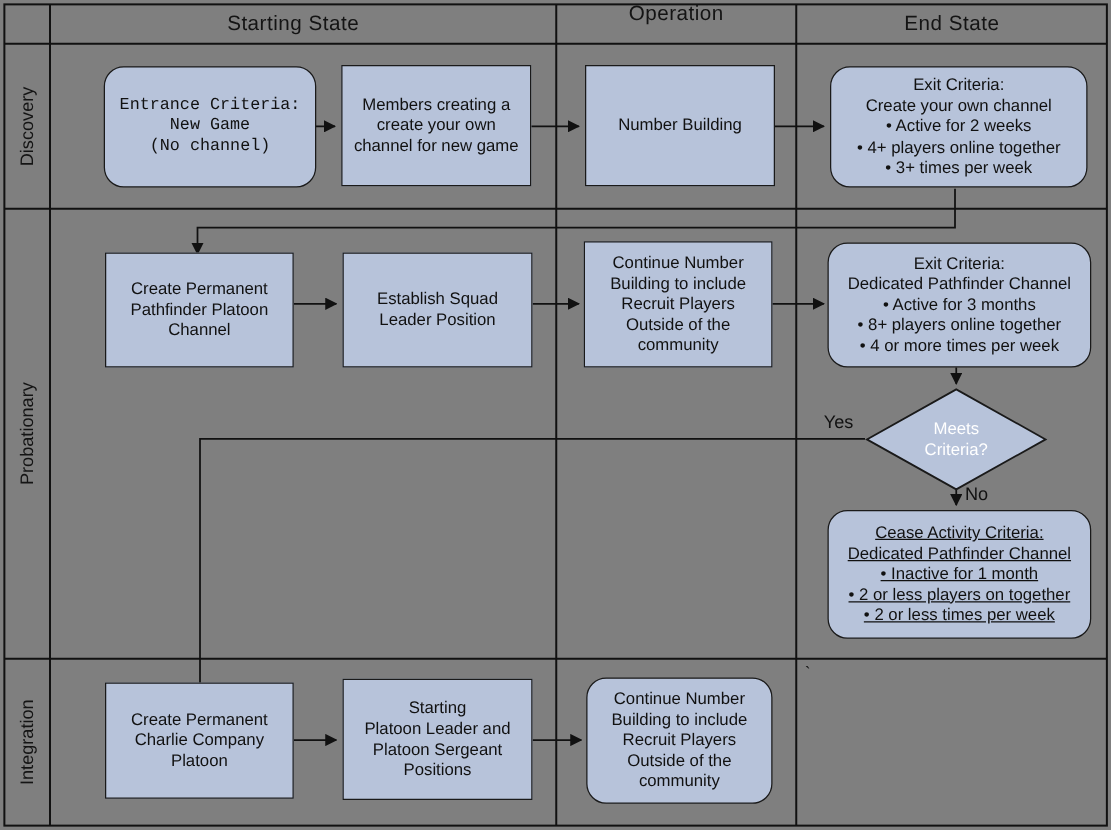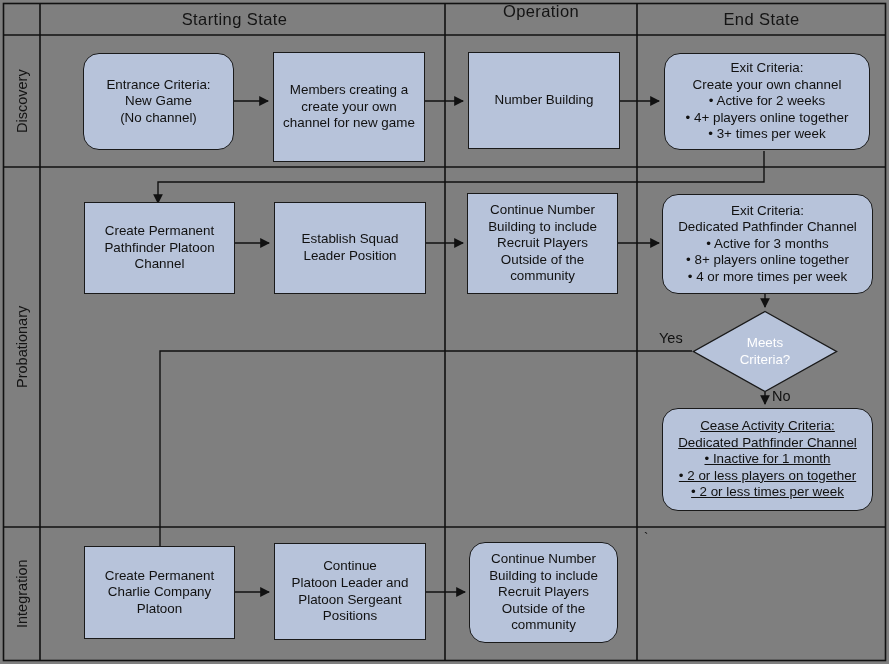--- a/index.html
+++ b/index.html
@@ -168,27 +168,27 @@
   <div class="lane-label" style="left:4px; top:35px; width:36px; height:132px;">
     <span>Discovery</span>
   </div>
   <div class="lane-label" style="left:4px; top:167px; width:36px; height:360px;">
     <span>Probationary</span>
   </div>
   <div class="lane-label" style="left:4px; top:527px; width:36px; height:133px;">
     <span>Integration</span>
   </div>
 
-  <div class="node rounded" style="left:83px; top:53px; width:151px; height:97px;">
+  <div class="node rounded" style="left:83px; top:53px; width:170px; height:97px;font-family:Liberation Mono, monospace;">
     <span class="ln">Entrance Criteria:</span>
     <span class="ln">New Game</span>
     <span class="ln">(No channel)</span>
   </div>
 
-  <div class="node" style="left:273px; top:52px; width:152px; height:110px;">
+  <div class="node" style="left:273px; top:52px; width:152px; height:97px;">
     <span class="ln">Members creating a</span>
     <span class="ln">create your own</span>
     <span class="ln">channel for new game</span>
   </div>
 
   <div class="node" style="left:468px; top:52px; width:152px; height:97px;">
     <span class="ln">Number Building</span>
   </div>
 
   <div class="node rounded" style="left:664px; top:53px; width:206px; height:97px;">
@@ -251,21 +251,21 @@
     <span class="bullet">• 2 or less times per week</span>
   </div>
 
   <div class="node" style="left:84px; top:546px; width:151px; height:93px;">
     <span class="ln">Create Permanent</span>
     <span class="ln">Charlie Company</span>
     <span class="ln">Platoon</span>
   </div>
 
   <div class="node" style="left:274px; top:543px; width:152px; height:97px;">
-    <span class="ln">Continue</span>
+    <span class="ln">Starting</span>
     <span class="ln">Platoon Leader and</span>
     <span class="ln">Platoon Sergeant</span>
     <span class="ln">Positions</span>
   </div>
 
   <div class="node rounded" style="left:469px; top:542px; width:149px; height:101px;">
     <span class="ln">Continue Number</span>
     <span class="ln">Building to include</span>
     <span class="ln">Recruit Players</span>
     <span class="ln">Outside of the</span>

